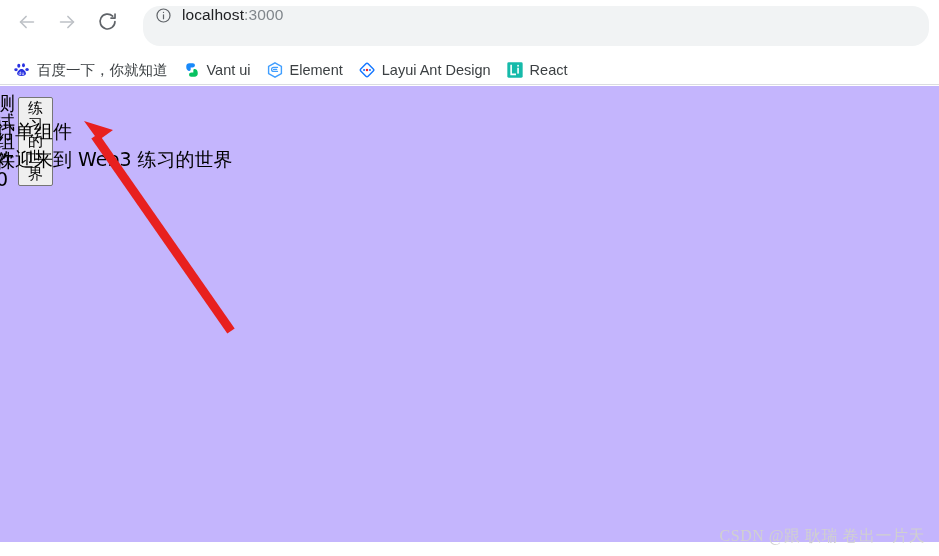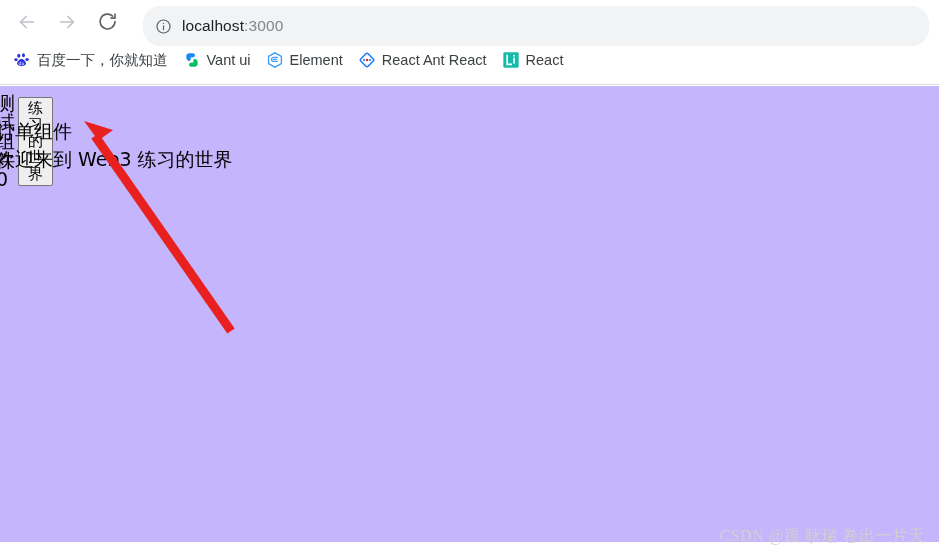--- a/index.html
+++ b/index.html
@@ -51,21 +51,21 @@
 
   #omnibox {
     position: absolute;
     left: 143px;
     top: 6px;
     width: 786px;
     height: 40px;
     background: #f1f3f4;
     border-radius: 17px;
     display: flex;
-    align-items: center;
+    align-items: flex-start;
   }
   #site-info-icon {
     margin-left: 11px;
     width: 18px;
     height: 18px;
     display: flex;
     align-items: center;
     justify-content: center;
     flex: 0 0 auto;
   }
@@ -79,21 +79,21 @@
   #omnibox-url .url-port { color: #80868b; }
 
   
   #bookmarks-bar {
     position: absolute;
     left: 0;
     top: 46px;
     width: 939px;
     height: 39px;
     display: flex;
-    align-items: flex-start;
+    align-items: flex-end;
     border-bottom: 1px solid #dadce0;
     box-sizing: border-box;
   }
   .bookmark-item {
     display: flex;
     align-items: center;
     height: 28px;
     padding: 0 8px 0 6px;
     border-radius: 4px;
     margin-right: 2px;
@@ -280,21 +280,21 @@
 
     <div class="bookmark-item">
       <span class="bm-icon">
         <svg width="16" height="16" viewBox="0 0 24 24">
           <rect x="4.2" y="4.2" width="15.6" height="15.6" rx="2.3" transform="rotate(45 12 12)" fill="none" stroke="#1677ff" stroke-width="2.2"></rect>
           <circle cx="7.6" cy="12" r="1.6" fill="#1677ff"></circle>
           <circle cx="12" cy="12" r="1.9" fill="#f5222d"></circle>
           <circle cx="16.4" cy="12" r="1.6" fill="#1677ff"></circle>
         </svg>
       </span>
-      <span class="bm-label">React Ant React</span>
+      <span class="bm-label">Layui Ant Design</span>
     </div>
 
     <div class="bookmark-item">
       <span class="bm-icon">
         <svg width="16" height="16" viewBox="0 0 24 24">
           <rect x="0.5" y="0.5" width="23" height="23" rx="2" fill="#16baaa"></rect>
           <path d="M5 4.3h2.4v13.1h6.1v2.3H5z" fill="#ffffff"></path>
           <rect x="15.4" y="4.3" width="2.4" height="2.6" fill="#ffffff"></rect>
           <rect x="15.4" y="8.6" width="2.4" height="8.8" fill="#ffffff"></rect>
         </svg>

